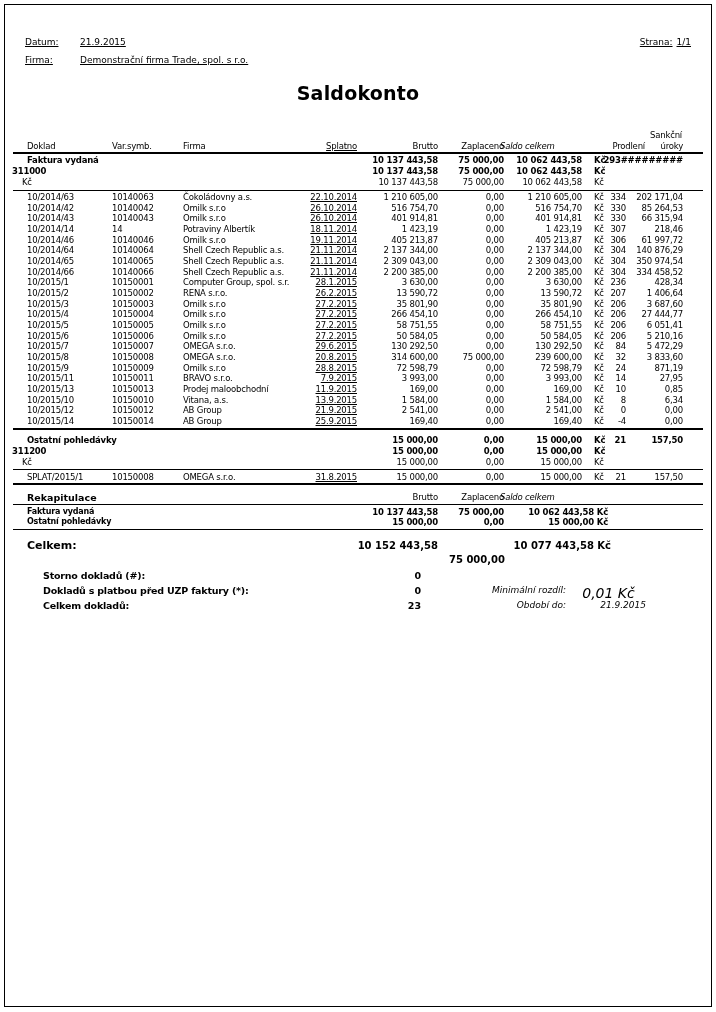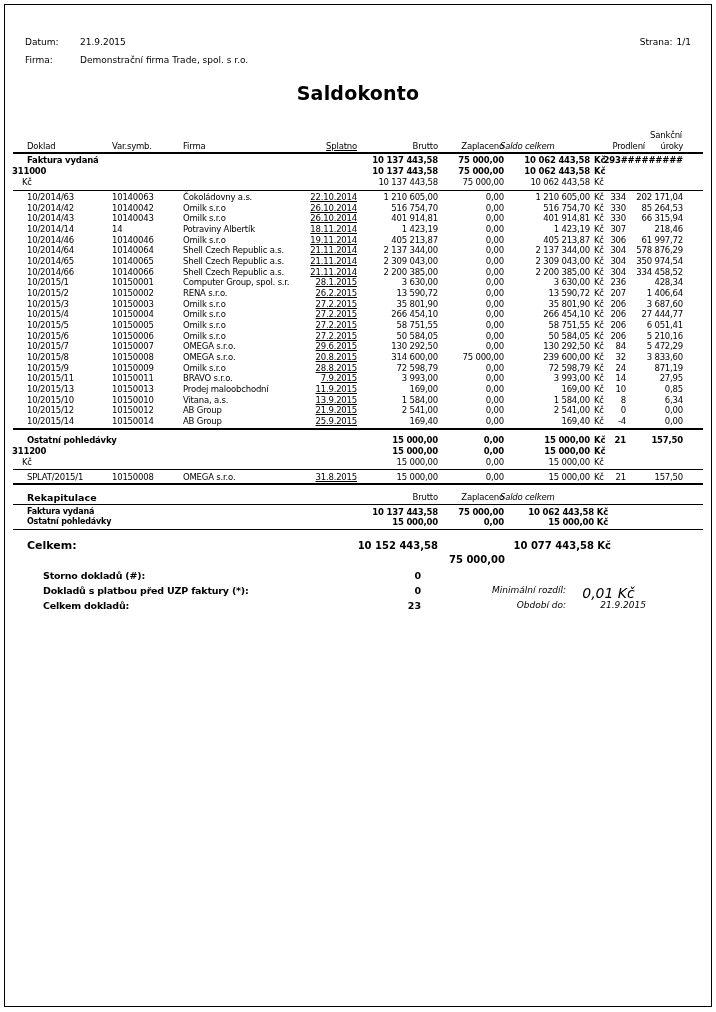--- a/index.html
+++ b/index.html
@@ -12,40 +12,40 @@
   .cell{position:absolute;top:0;font-size:8.5px;line-height:10px;white-space:pre;letter-spacing:-0.2px;}
   .b{font-weight:bold;}
 
   
   .col-doklad{left:27px;width:82px;}
   .col-var{left:112px;width:66px;}
   .col-firma{left:183px;width:100px;}
   .col-splat{left:277px;width:80px;text-align:right;text-decoration:underline;}
   .col-brutto{left:356px;width:82px;text-align:right;}
   .col-zapl{left:440px;width:64px;text-align:right;}
-  .col-saldo{left:498px;width:92px;text-align:right;}
+  .col-saldo{left:498px;width:84px;text-align:right;}
   .col-kc{left:594px;width:20px;}
   .col-prod{left:588px;width:38px;text-align:right;}
   .col-urok{left:628px;width:55px;text-align:right;}
   .col-produrok{left:590px;width:93px;text-align:right;}
   .col-secname{left:27px;width:170px;}
   .col-account{left:12px;width:90px;}
   .col-curr{left:22px;width:40px;}
   
   .col-hsaldo{left:500px;width:105px;text-align:left;font-style:italic;}
   .col-hprod{left:590px;width:55px;text-align:right;}
   .col-hurok{left:645px;width:38px;text-align:right;}
   .col-hsank{left:590px;width:92px;text-align:right;}
 
   .rule{position:absolute;left:13px;width:690px;background:#000;}
   .rule.thin{height:1px;}
   .rule.heavy{height:2px;}
 
   
-  .ph{position:absolute;font-size:9px;line-height:11px;}
+  .ph{position:absolute;font-size:9px;line-height:11px;text-decoration:underline;}
   .ph-row1{top:37px;} .ph-row2{top:55px;}
   .ph-label{left:25px;} .ph-value{left:80px;}
   .ph-strana{left:560px;width:131px;text-align:right;}
   .ph-strana .gap{padding-left:4px;}
 
   .doc-title{position:absolute;top:82px;left:0;width:716px;text-align:center;
              font-size:19px;font-weight:bold;letter-spacing:0.2px;}
 
   
   .rk-row{position:absolute;left:0;width:716px;height:12px;}
@@ -182,21 +182,21 @@
       <div class="trow" style="top: 245.3px;">
         <span class="cell col-doklad">10/2014/64</span>
         <span class="cell col-var">10140064</span>
         <span class="cell col-firma">Shell Czech Republic a.s.</span>
         <span class="cell col-splat">21.11.2014</span>
         <span class="cell col-brutto">2 137 344,00</span>
         <span class="cell col-zapl">0,00</span>
         <span class="cell col-saldo">2 137 344,00</span>
         <span class="cell col-kc">Kč</span>
         <span class="cell col-prod">304</span>
-        <span class="cell col-urok">578 876,29</span>
+        <span class="cell col-urok">140 876,29</span>
       </div>
       <div class="trow" style="top: 255.96px;">
         <span class="cell col-doklad">10/2014/65</span>
         <span class="cell col-var">10140065</span>
         <span class="cell col-firma">Shell Czech Republic a.s.</span>
         <span class="cell col-splat">21.11.2014</span>
         <span class="cell col-brutto">2 309 043,00</span>
         <span class="cell col-zapl">0,00</span>
         <span class="cell col-saldo">2 309 043,00</span>
         <span class="cell col-kc">Kč</span>

